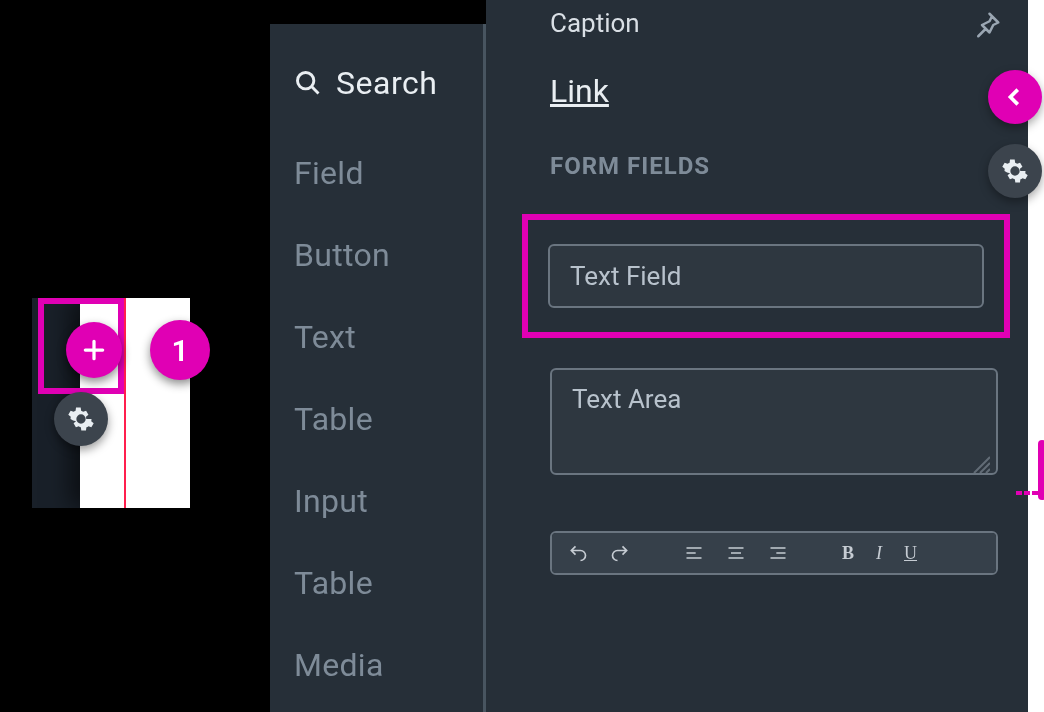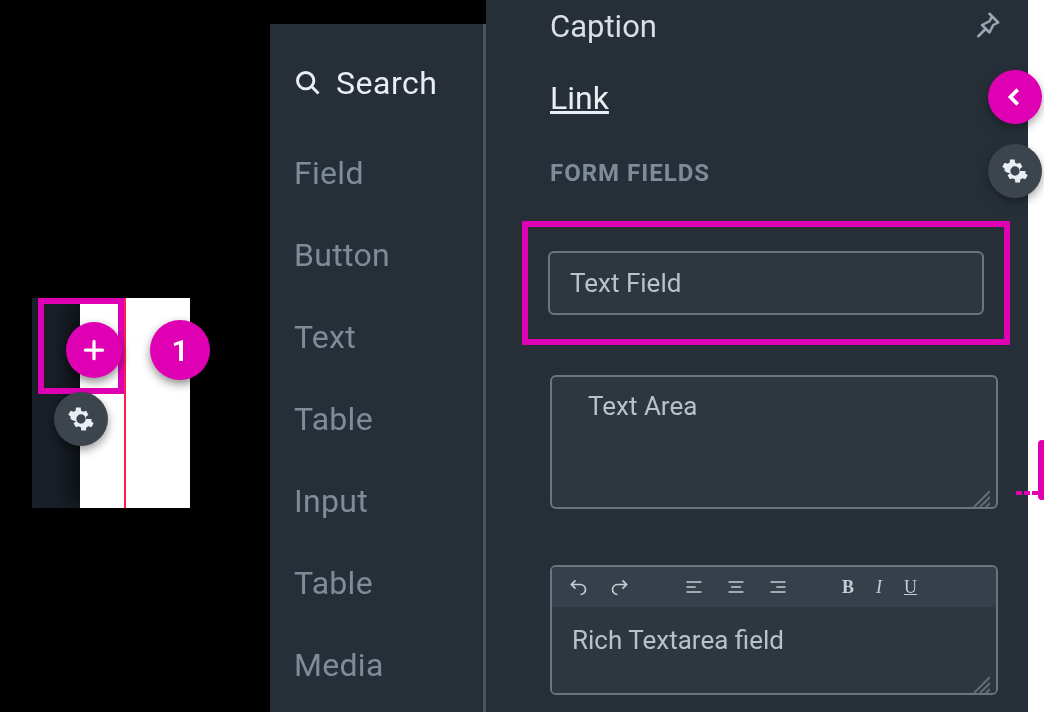--- a/index.html
+++ b/index.html
@@ -63,34 +63,34 @@
 
   
   .col-detail {
     width:542px; height:712px; background:#262f38; position:relative; padding:0 30px 0 64px;
   }
   .pin {
     position:absolute; right:24px; top:8px; width:34px; height:34px;
     display:flex; align-items:center; justify-content:center; cursor:pointer;
   }
   .pin svg { width:30px; height:30px; stroke:#9aa6b2; fill:none; stroke-width:2; }
-  .caption { color:#d9dfe5; font-size:31px; padding-top:8px; }
+  .caption { color:#d9dfe5; font-size:26px; padding-top:8px; }
   .link { color:#e9eef2; font-size:32px; text-decoration:underline; margin-top:34px; cursor:pointer; display:inline-block; }
   .section-label { color:#7e8b98; font-size:24px; font-weight:700; letter-spacing:1px; margin-top:42px; }
 
   .field-wrap { margin-top:34px; }
   .field-highlight { border:6px solid #e000b4; padding:24px 20px; margin-left:-28px; margin-right:-12px; }
   .tf {
     width:100%; height:64px; border:2px solid #6a7580; border-radius:6px;
     background:#2e3740; color:#b8c2cc; font-size:26px; padding:8px 20px;
     display:flex; align-items:center;
   }
   .ta-preview {
-    width:100%; height:134px; border:2px solid #6a7580; border-radius:6px;
-    background:#2e3740; color:#b8c2cc; font-size:26px; padding:14px 36px; position:relative;
+    width:100%; height:107px; border:2px solid #6a7580; border-radius:6px;
+    background:#2e3740; color:#b8c2cc; font-size:26px; padding:14px 20px; position:relative;
     margin-top:30px;
   }
   .ta-preview .resize { position:absolute; right:6px; bottom:4px; width:20px; height:20px; opacity:.55; }
   .ta-preview .resize svg { width:20px; height:20px; stroke:#8d98a3; fill:none; stroke-width:2; }
 
   .rta {
     width:100%; border:2px solid #6a7580; border-radius:6px; overflow:hidden; margin-top:56px;
   }
   .rta-toolbar {
     height:40px; background:#36404a; display:flex; align-items:center; gap:22px; padding:0 16px;
@@ -226,28 +226,20 @@
         <svg viewBox="0 0 24 24">
             <line x1="3" y1="6" x2="21" y2="6"></line>
             <line x1="10" y1="12" x2="21" y2="12"></line>
             <line x1="3" y1="18" x2="21" y2="18"></line>
           </svg>
         <span class="sep"></span>
         <span class="txtbtn bold">B</span>
         <span class="txtbtn italic">I</span>
         <span class="txtbtn under">U</span>
       </div>
-      <div class="rta-body">
-        <span>Rich Textarea field</span>
-        <div class="resize">
-          <svg viewBox="0 0 20 20">
-              <path d="M4 20L20 4M10 20L20 10M16 20l4-4"></path>
-            </svg>
-        </div>
-      </div>
     </div>
   </div>
 
   <div class="col-right">
     <div class="float-back">
       <svg viewBox="0 0 24 24">
           <polyline points="15 4 7 12 15 20"></polyline>
         </svg>
     </div>
     <div class="float-cog">

